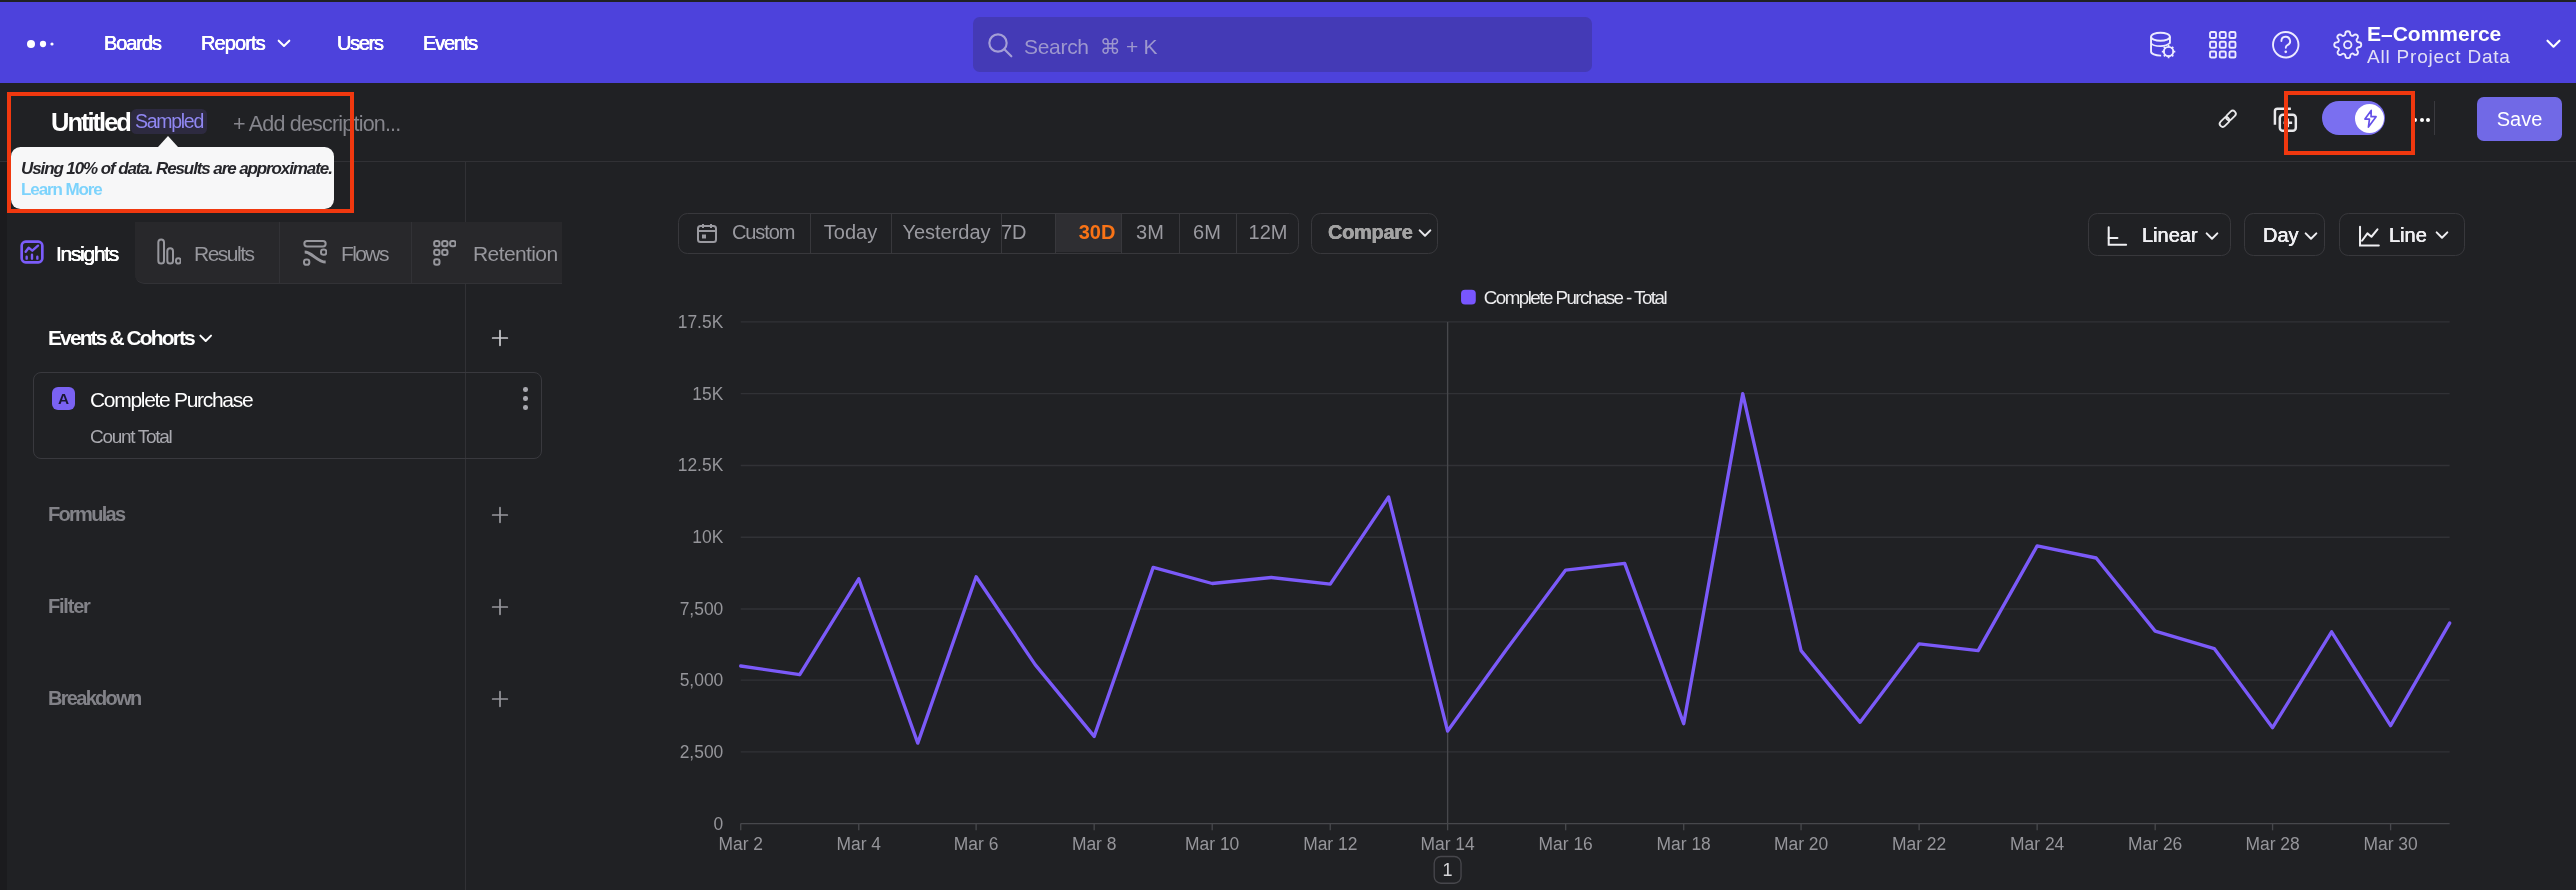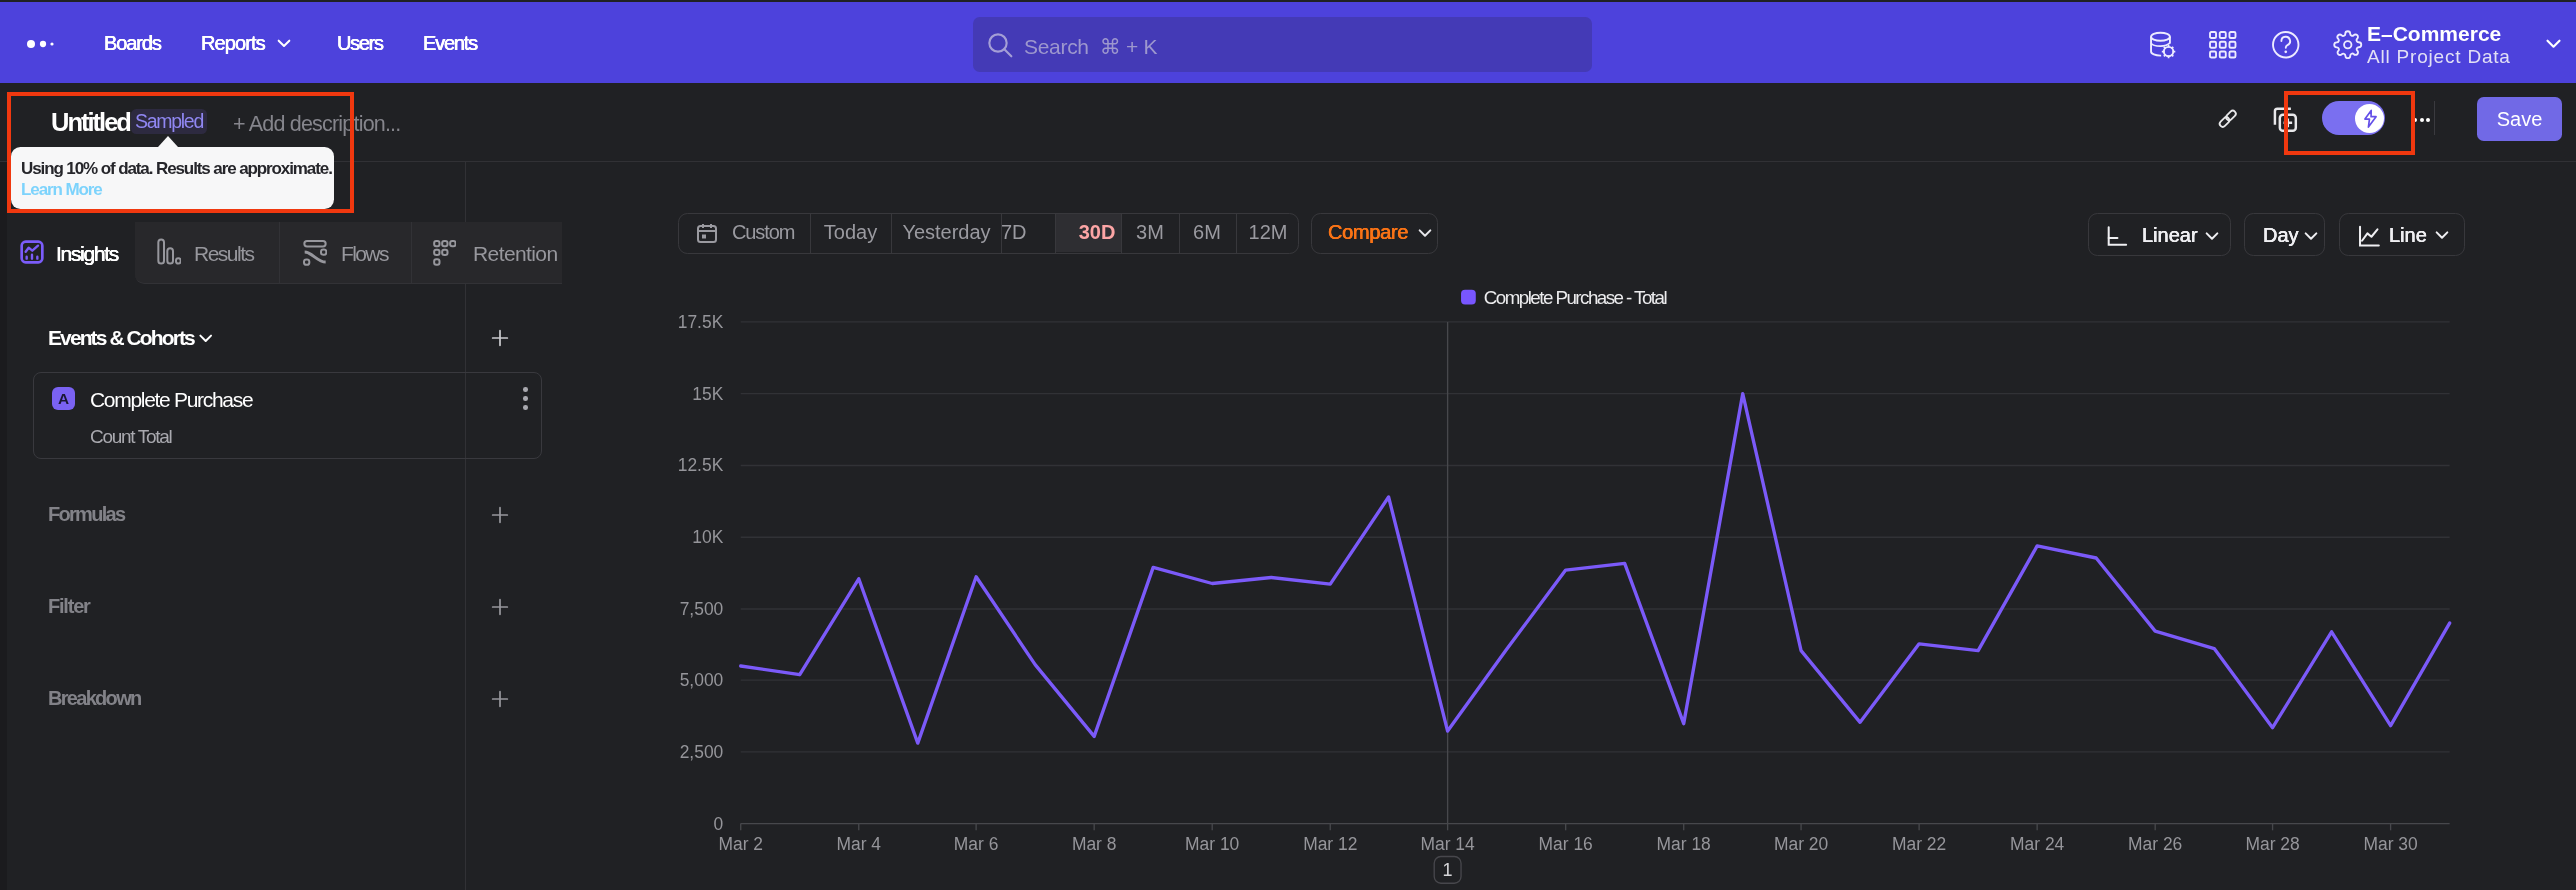--- a/index.html
+++ b/index.html
@@ -182,27 +182,27 @@
   <div class="abs" style="left:492px;top:52px;width:65px;height:38px;background:#2E2E32;"></div>
   <svg class="abs" style="left:131px;top:59px;" width="24" height="24" viewBox="0 0 24 24" fill="none" stroke="#9A9AA0" stroke-width="2">
     <rect x="3" y="5" width="18" height="16" rx="2.5"></rect>
     <path d="M3 10 h18 M8 3 v4 M16 3 v4"></path>
     <rect x="7" y="13.5" width="4" height="4" fill="#9A9AA0" stroke="none"></rect>
   </svg>
   <div class="abs" style="left:168px;top:59px;font-size:20px;color:#9A9AA0;letter-spacing:-1.1px;">Custom</div>
   <div class="abs" style="left:246px;top:59px;width:81px;text-align:center;font-size:20px;color:#9A9AA0;">Today</div>
   <div class="abs" style="left:327px;top:59px;width:111px;text-align:center;font-size:20px;color:#9A9AA0;">Yesterday</div>
   <div class="abs" style="left:437px;top:59px;width:54px;text-align:left;font-size:20px;color:#9A9AA0;">7D</div>
-  <div class="abs" style="left:491px;top:59px;width:84px;text-align:center;font-size:20px;color:#fca5a5;font-weight:700;">30D</div>
+  <div class="abs" style="left:491px;top:59px;width:84px;text-align:center;font-size:20px;color:#f97316;font-weight:700;">30D</div>
   <div class="abs" style="left:557px;top:59px;width:58px;text-align:center;font-size:20px;color:#9A9AA0;">3M</div>
   <div class="abs" style="left:615px;top:59px;width:56px;text-align:center;font-size:20px;color:#9A9AA0;">6M</div>
   <div class="abs" style="left:672px;top:59px;width:64px;text-align:center;font-size:20px;color:#9A9AA0;">12M</div>
 
   <div class="abs" style="left:747px;top:51px;width:127px;height:41px;border:1.3px solid #38383C;border-radius:9.4px;"></div>
-  <div class="abs" style="left:764px;top:59px;font-size:20px;color:#f97316;font-weight:400;text-shadow:0.3px 0 0 currentColor,-0.3px 0 0 currentColor;letter-spacing:-0.3px;">Compare</div>
+  <div class="abs" style="left:764px;top:59px;font-size:20px;color:#a3a3a3;font-weight:700;text-shadow:0.3px 0 0 currentColor,-0.3px 0 0 currentColor;letter-spacing:-0.3px;">Compare</div>
   <svg class="abs" style="left:853px;top:66px;" width="16" height="10.7" viewBox="0 0 24 16">
       <path d="M4 3.5 L12 11.5 L20 3.5" stroke="#E6E6EA" stroke-width="3" fill="none" stroke-linecap="round" stroke-linejoin="round"></path>
     </svg>
 
   <div class="abs" style="left:1524px;top:51px;width:143px;height:43px;border:1.3px solid #38383C;border-radius:9.4px;"></div>
   <svg class="abs" style="left:1540px;top:62px;" width="25.5" height="25.5" viewBox="0 0 38 38" fill="none" stroke="#EFEFF2" stroke-width="3">
     <path d="M7 5 V31 H33" stroke-linecap="round"></path>
     <path d="M7 21 H20" stroke-linecap="round"></path>
   </svg>
   <div class="abs" style="left:1578px;top:62px;font-size:20px;color:#EFEFF2;font-weight:500;text-shadow:0.3px 0 0 currentColor,-0.3px 0 0 currentColor;">Linear</div>
@@ -292,18 +292,18 @@
   </g>
 
   <polyline fill="none" stroke="#7B5AF9" stroke-width="5" stroke-linejoin="round" stroke-linecap="round" points="1104,993 1192,1006 1280,863 1368,1108 1455,860 1543,991 1631,1098 1719,846 1807,870 1895,861 1983,871 2070,741 2158,1090 2246,968 2334,850 2422,840 2510,1079 2598,587 2685,970 2773,1077 2861,960 2949,970 3037,814 3125,832 3213,941 3301,967 3388,1085 3476,942 3564,1082 3652,929"></polyline>
 
   <rect x="2138" y="1277" width="40" height="40" rx="10" fill="none" stroke="#47474C" stroke-width="2"></rect>
   <text x="2158" y="1306" font-size="27" fill="#D5D5D8" text-anchor="middle">1</text>
 </svg>
 
 <div class="abs" style="left:10.7px;top:147px;width:323px;height:62px;background:#F7F7F8;border-radius:9.4px;"></div>
 <div class="abs" style="left:158px;top:136px;width:0;height:0;border-left:10.7px solid transparent;border-right:10.7px solid transparent;border-bottom:11.4px solid #F7F7F8;"></div>
-<div class="abs" style="left:21px;top:159px;font-size:17px;color:#26262B;font-weight:700;letter-spacing:-1.1px;">Using 10% of data. Results are approximate.</div>
+<div class="abs" style="left:21px;top:159px;font-size:17px;color:#26262B;font-weight:700;letter-spacing:-1.1px;font-style:italic;">Using 10% of data. Results are approximate.</div>
 <div class="abs" style="left:21px;top:180px;font-size:17px;color:#7dd3fc;font-weight:700;letter-spacing:-1.1px;">Learn More</div>
 
 <div class="abs" style="left:7.4px;top:92px;width:347px;height:121px;border:4px solid #F0380F;"></div>
 <div class="abs" style="left:2284px;top:91px;width:131px;height:64px;border:4px solid #F0380F;"></div>
 
 
 </body></html>

